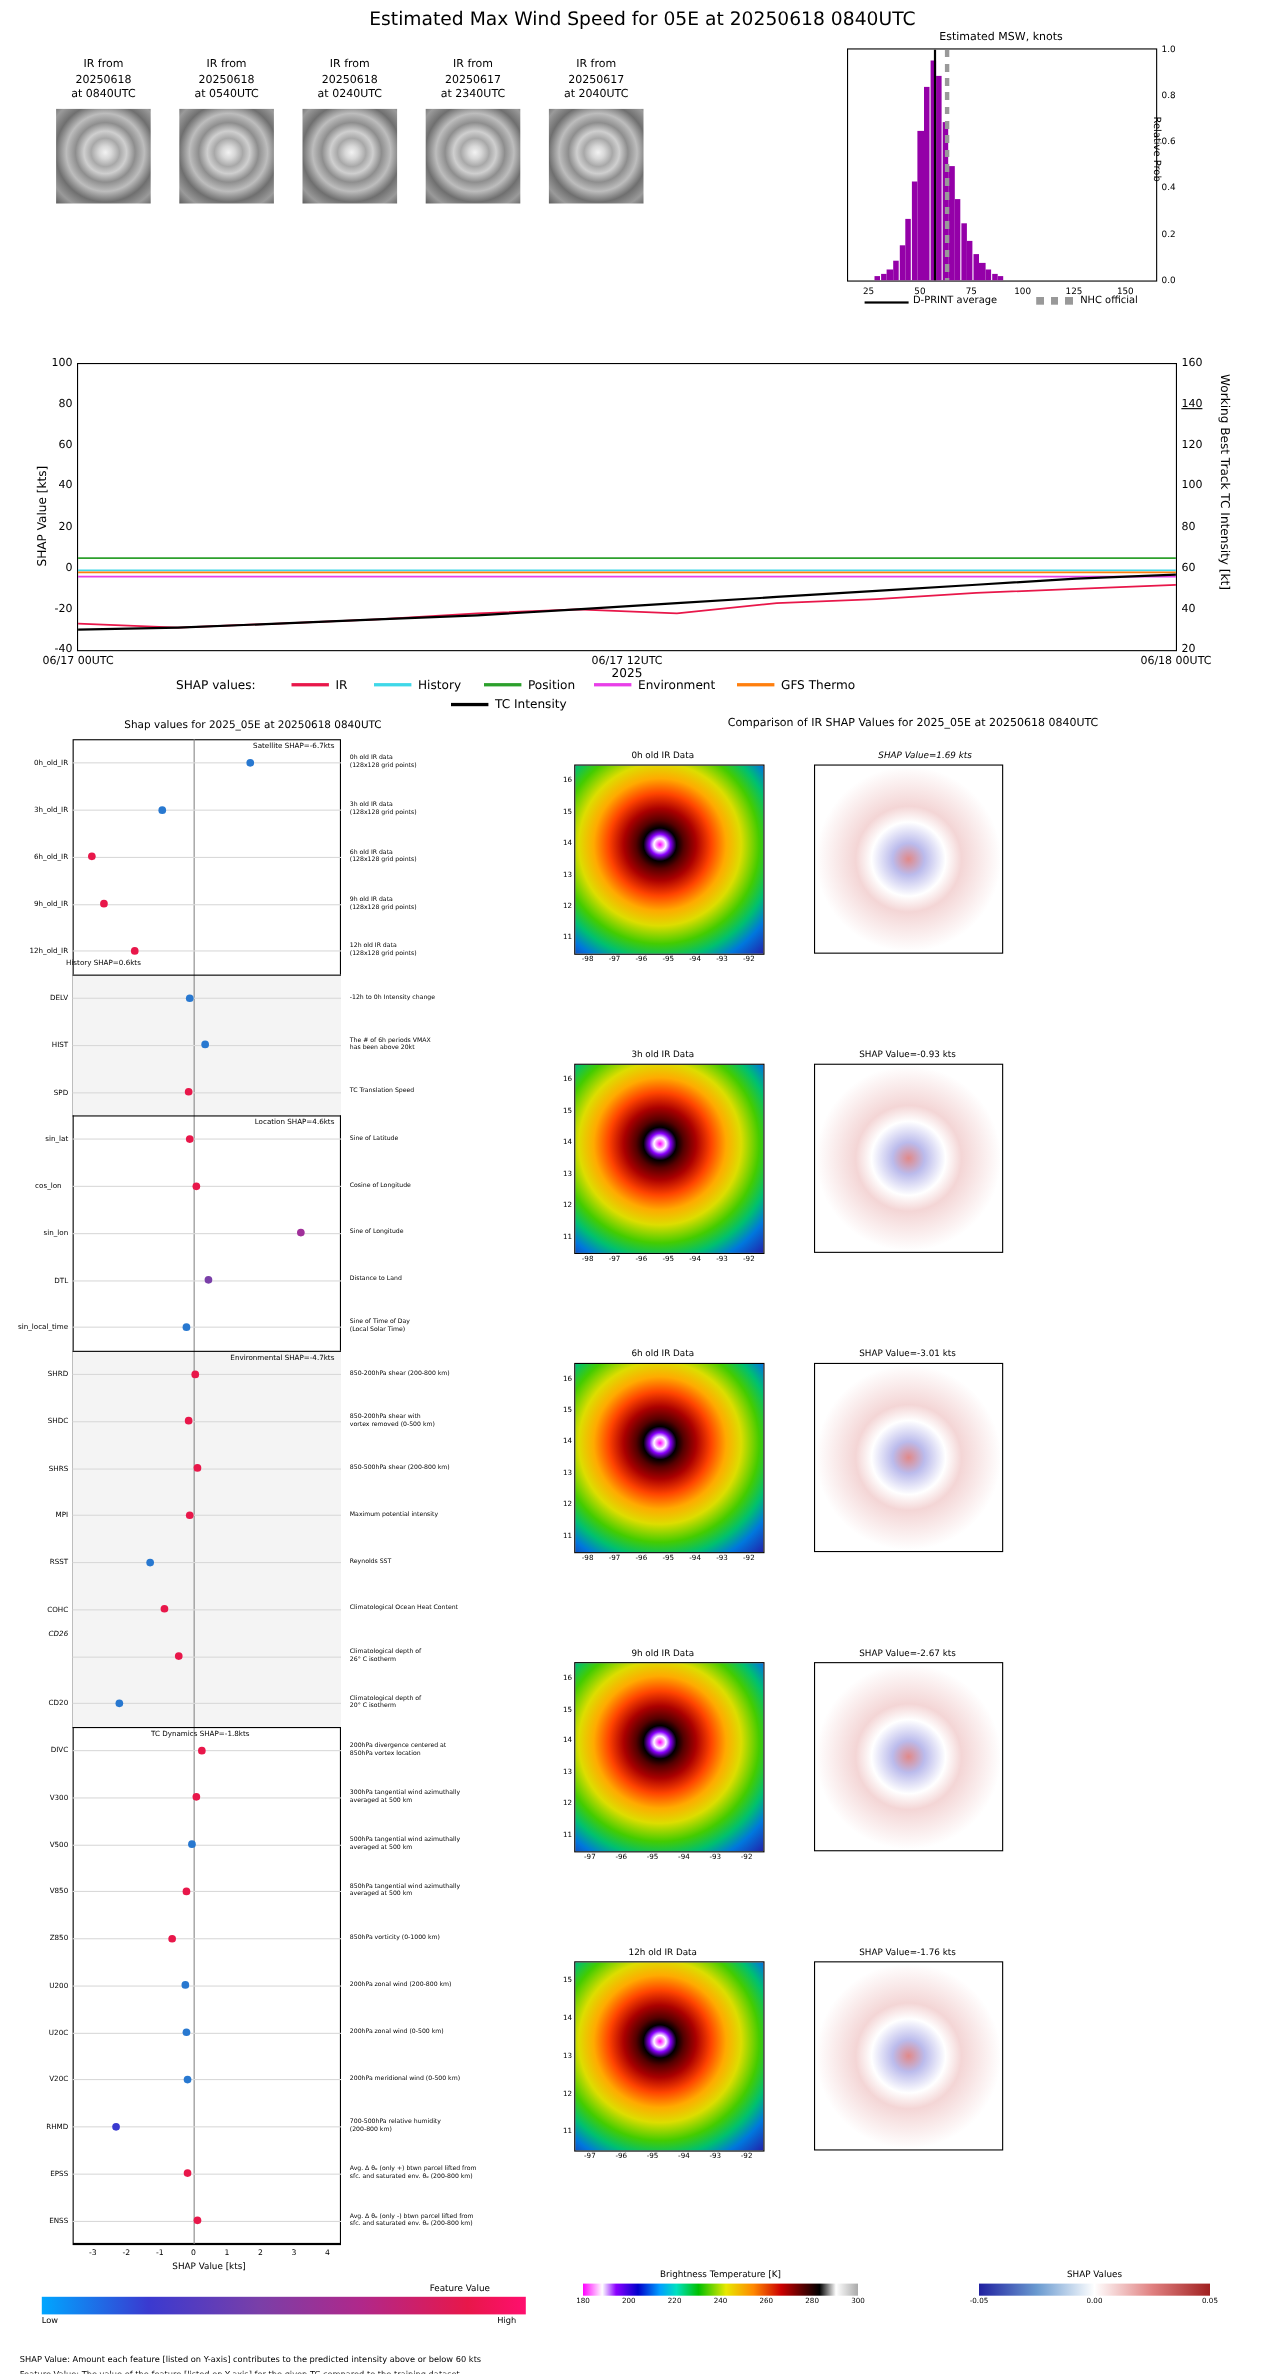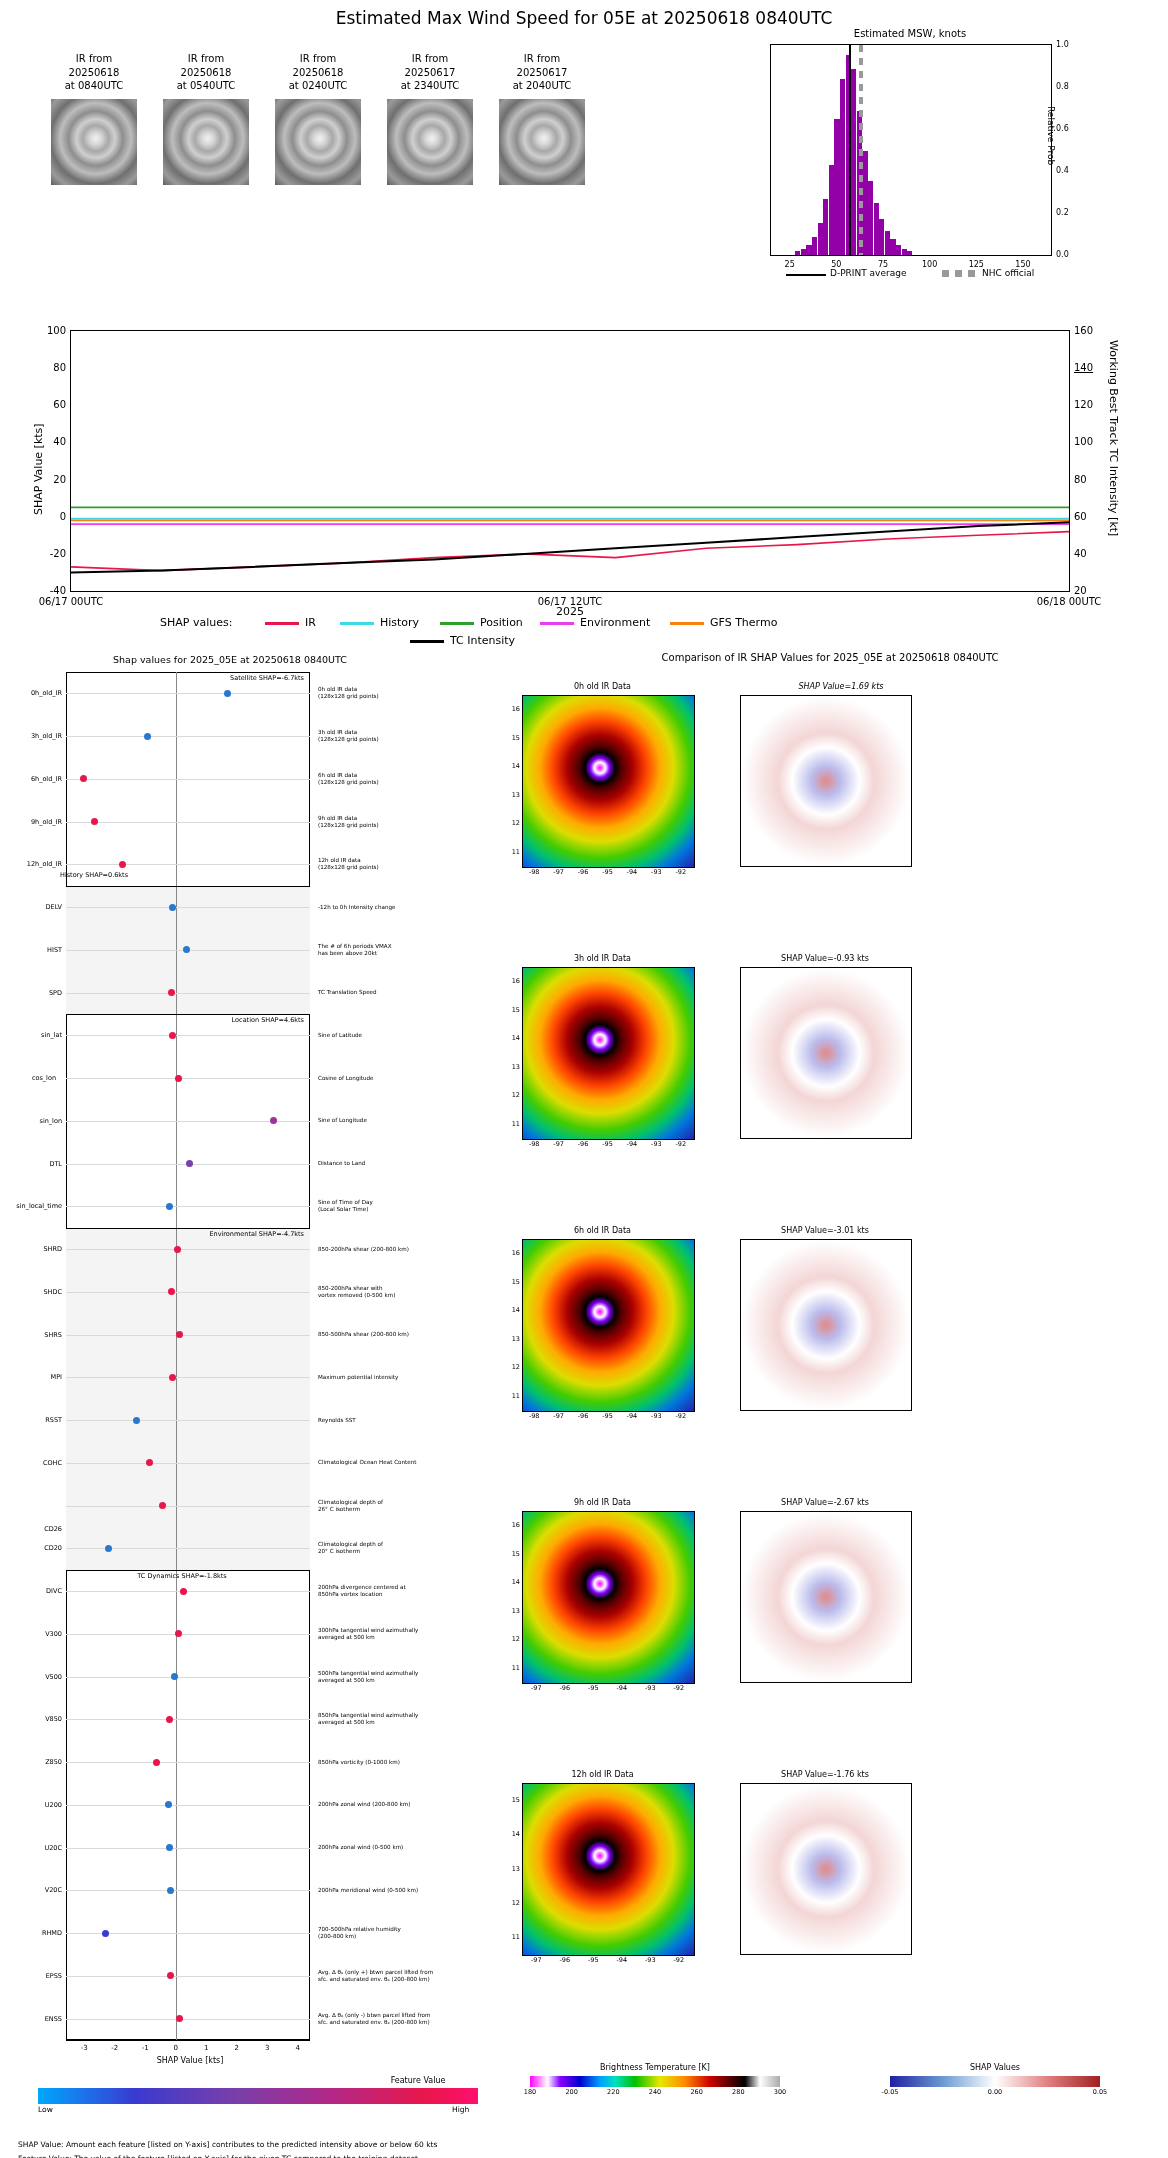--- a/index.html
+++ b/index.html
@@ -259,21 +259,21 @@
       <div class="shaprow-label" style="left: 0px; top: 468.875px; width: 62px;">sin_lon</div>
       <div class="shaprow-label" style="left: 0px; top: 511.625px; width: 62px;">DTL</div>
       <div class="shaprow-label" style="left: 0px; top: 554.375px; width: 62px;">sin_local_time</div>
       <div class="abs" style="left: 60px; top: 581.75px; width: 244px; text-align: right; font-size: 6.5px;">Environmental SHAP=-4.7kts</div>
       <div class="shaprow-label" style="left: 0px; top: 597.125px; width: 62px;">SHRD</div>
       <div class="shaprow-label" style="left: 0px; top: 639.875px; width: 62px;">SHDC</div>
       <div class="shaprow-label" style="left: 0px; top: 682.625px; width: 62px;">SHRS</div>
       <div class="shaprow-label" style="left: 0px; top: 725.375px; width: 62px;">MPI</div>
       <div class="shaprow-label" style="left: 0px; top: 768.125px; width: 62px;">RSST</div>
       <div class="shaprow-label" style="left: 0px; top: 810.875px; width: 62px;">COHC</div>
-      <div class="shaprow-label" style="left: 0px; top: 877px; width: 62px;">CD26</div>
+      <div class="shaprow-label" style="left: 0px; top: 833px; width: 62px; font-style: italic;">CD26</div>
       <div class="shaprow-label" style="left: 0px; top: 896.375px; width: 62px;">CD20</div>
       <div class="abs" style="left: 60px; top: 923.75px; width: 244px; text-align: center; font-size: 6.5px;">TC Dynamics SHAP=-1.8kts</div>
       <div class="shaprow-label" style="left: 0px; top: 939.125px; width: 62px;">DIVC</div>
       <div class="shaprow-label" style="left: 0px; top: 981.875px; width: 62px;">V300</div>
       <div class="shaprow-label" style="left: 0px; top: 1024.62px; width: 62px;">V500</div>
       <div class="shaprow-label" style="left: 0px; top: 1067.38px; width: 62px;">V850</div>
       <div class="shaprow-label" style="left: 0px; top: 1110.12px; width: 62px;">Z850</div>
       <div class="shaprow-label" style="left: 0px; top: 1152.88px; width: 62px;">U200</div>
       <div class="shaprow-label" style="left: 0px; top: 1195.62px; width: 62px;">U20C</div>
       <div class="shaprow-label" style="left: 0px; top: 1238.38px; width: 62px;">V20C</div>

